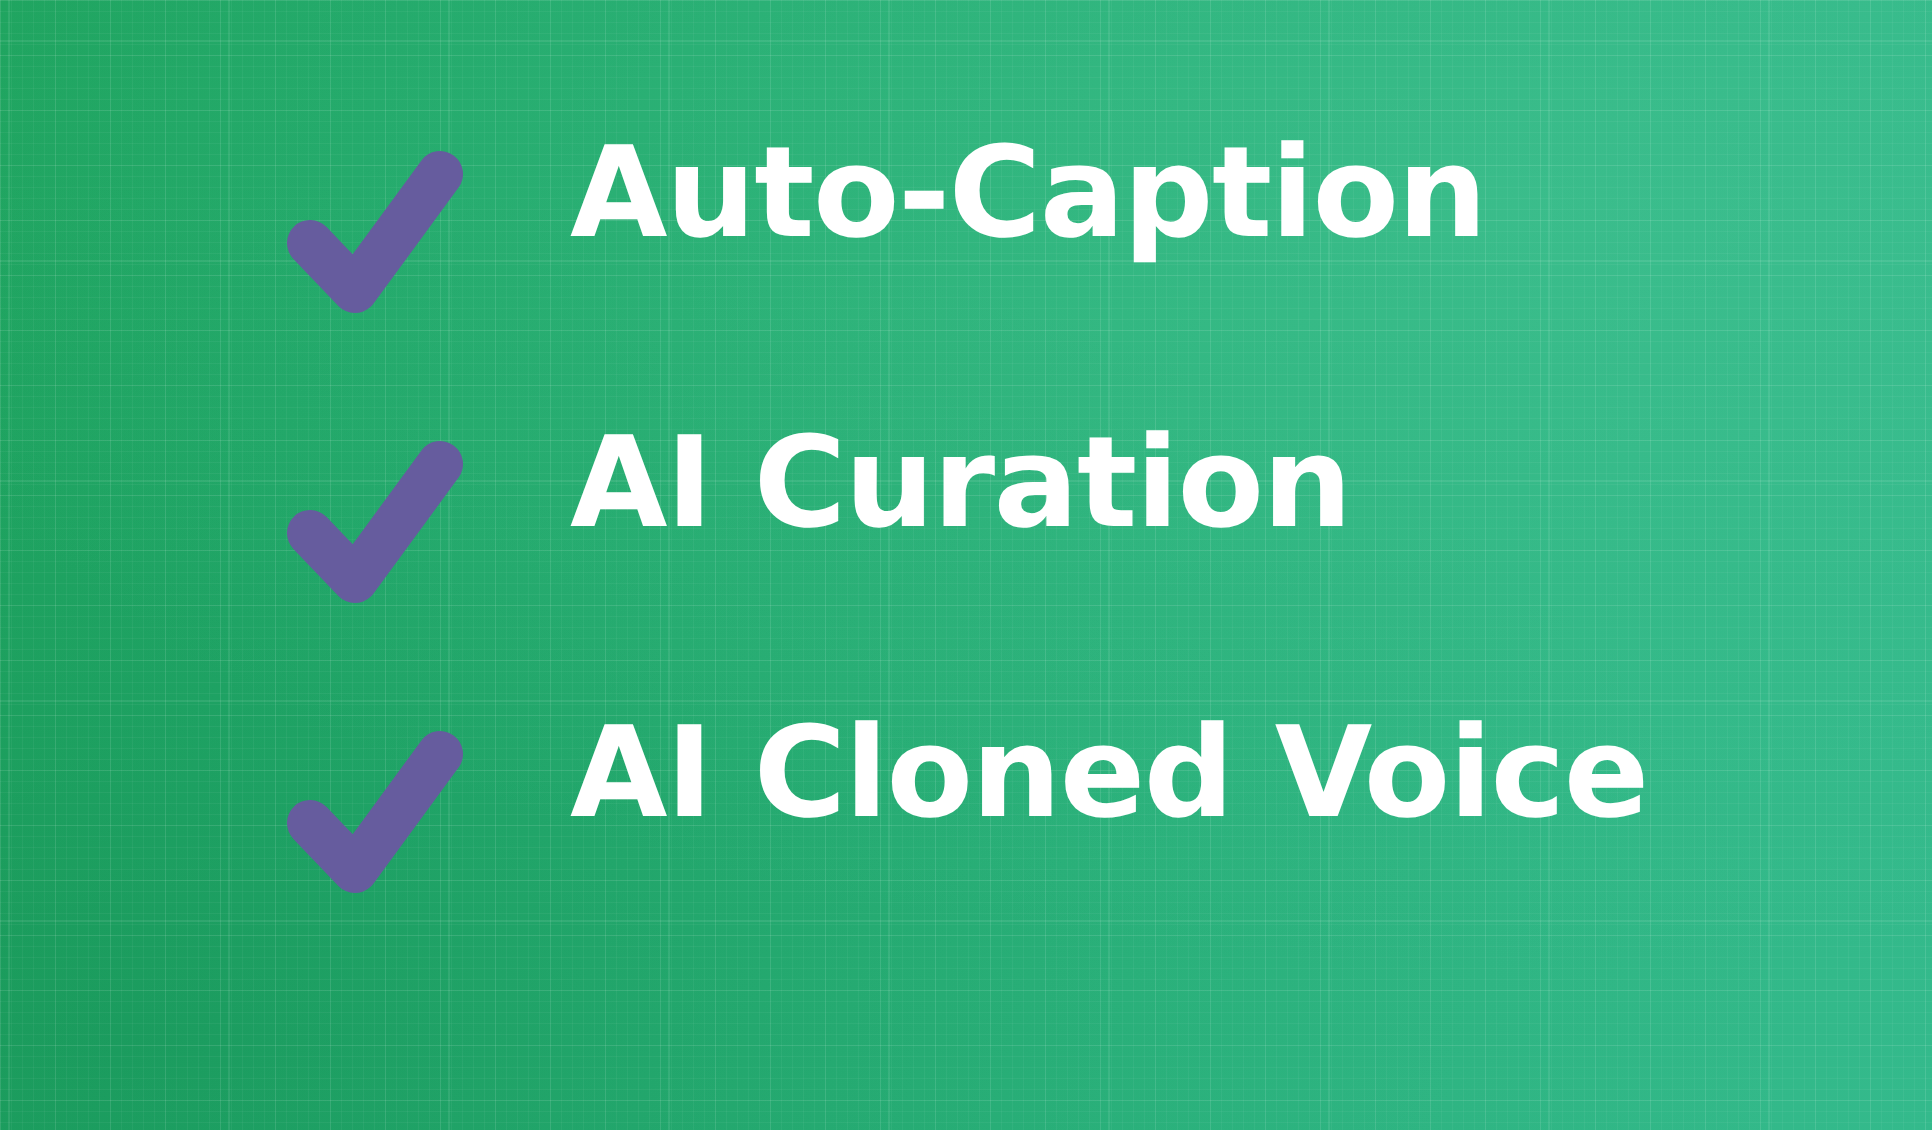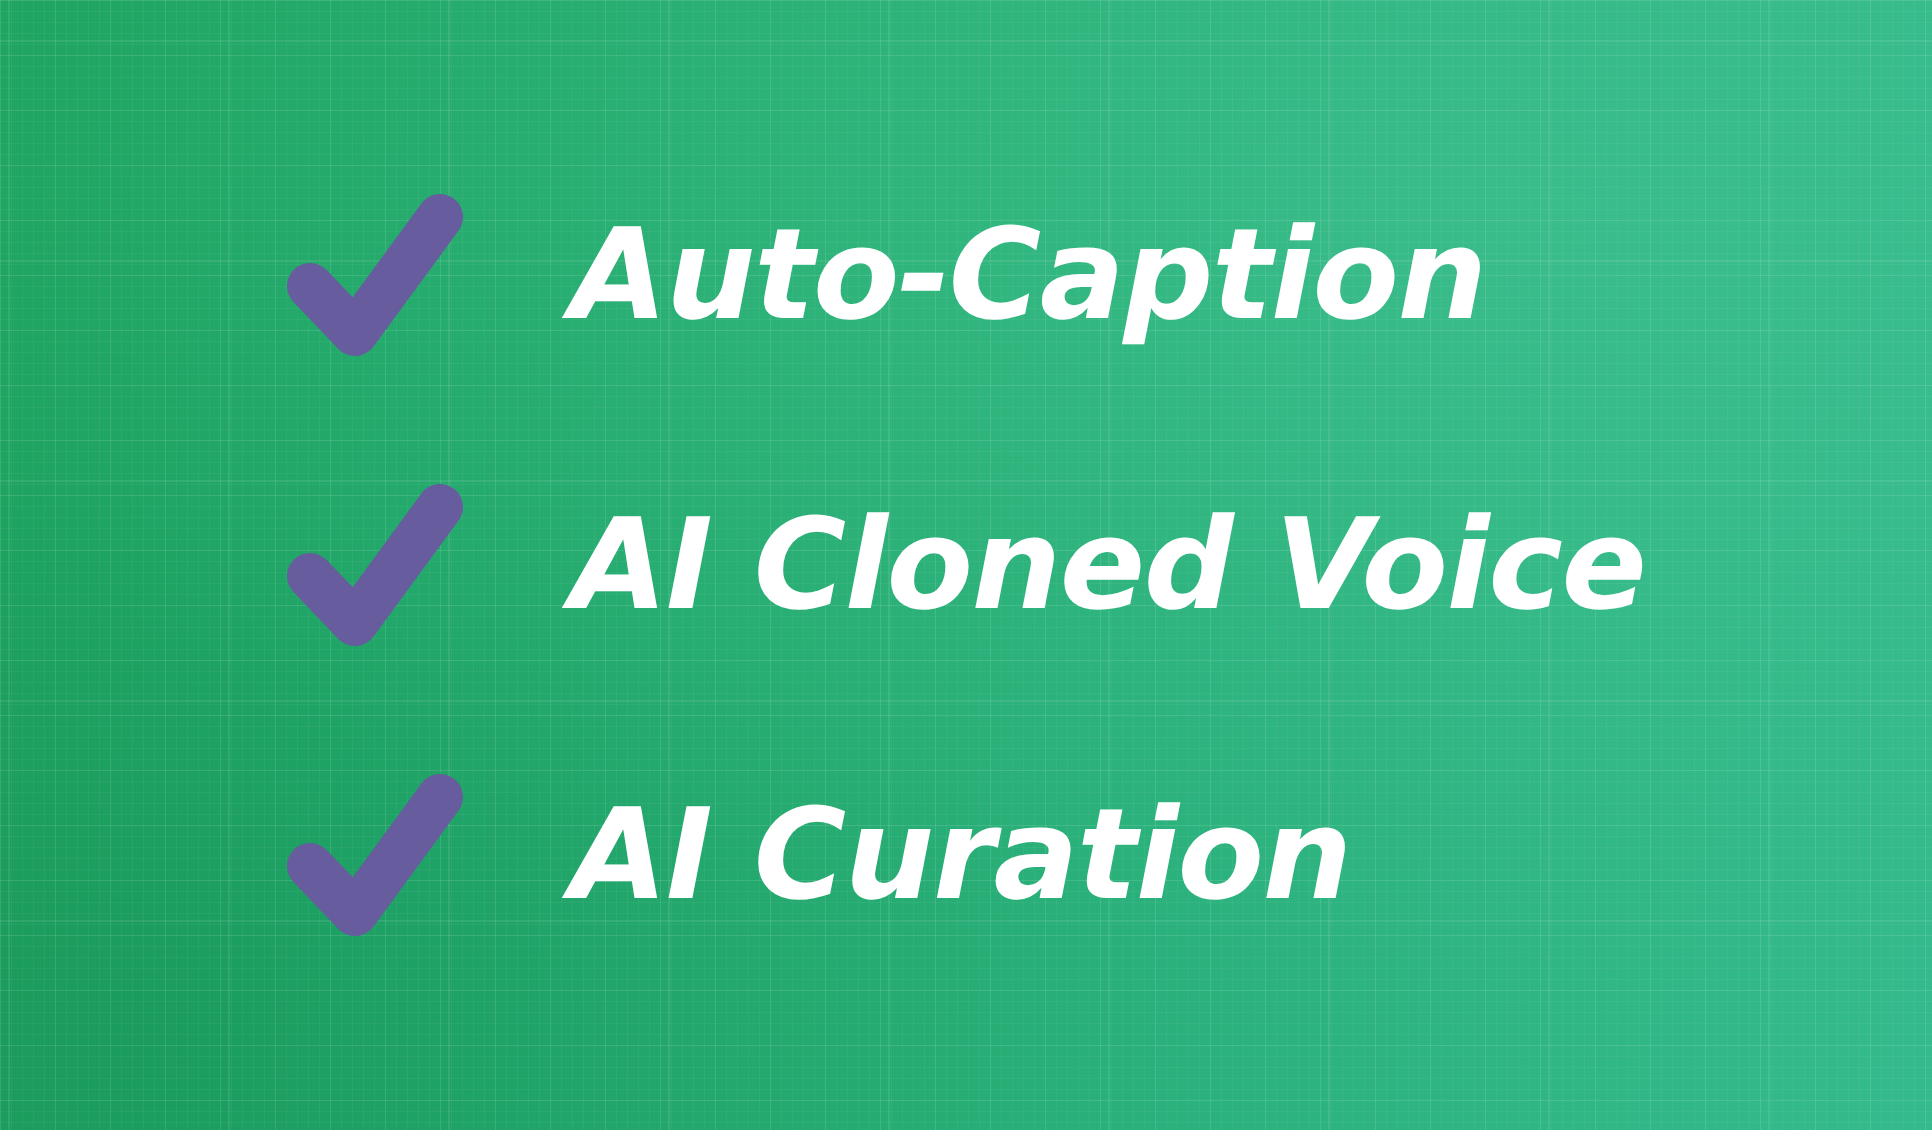--- a/index.html
+++ b/index.html
@@ -85,23 +85,22 @@
     height: 100%;
     display: flex;
     flex-direction: column;
     justify-content: center;
     padding-left: 272px;
     box-sizing: border-box;
   }
 
   .check-row {
     display: flex;
-    align-items: center;
+    align-items: flex-start;
     height: 290px;
-    font-style: italic;
   }
 
   .check-icon {
     flex: 0 0 auto;
     width: 205px;
     height: 205px;
     display: block;
   }
 
   .check-label {
@@ -134,24 +133,24 @@
       <svg class="check-icon" viewBox="0 0 205 205">
         <path d="M 38 113 L 83 160 L 168 44" fill="none" stroke="#665C9E" stroke-width="46" stroke-linecap="round" stroke-linejoin="round"></path>
       </svg>
       <div class="check-label">Auto-Caption</div>
     </div>
 
     <div class="check-row">
       <svg class="check-icon" viewBox="0 0 205 205">
         <path d="M 38 113 L 83 160 L 168 44" fill="none" stroke="#665C9E" stroke-width="46" stroke-linecap="round" stroke-linejoin="round"></path>
       </svg>
-      <div class="check-label">AI Cloned Voice</div>
+      <div class="check-label">AI Curation</div>
     </div>
 
     <div class="check-row">
       <svg class="check-icon" viewBox="0 0 205 205">
         <path d="M 38 113 L 83 160 L 168 44" fill="none" stroke="#665C9E" stroke-width="46" stroke-linecap="round" stroke-linejoin="round"></path>
       </svg>
-      <div class="check-label">AI Curation</div>
+      <div class="check-label">AI Cloned Voice</div>
     </div>
 
   </div>
 </div>
 
 </body></html>

